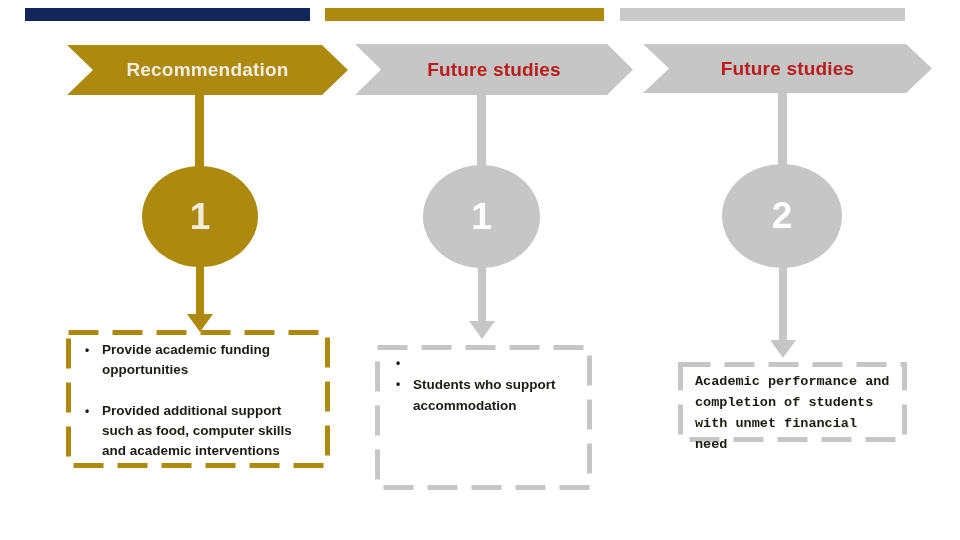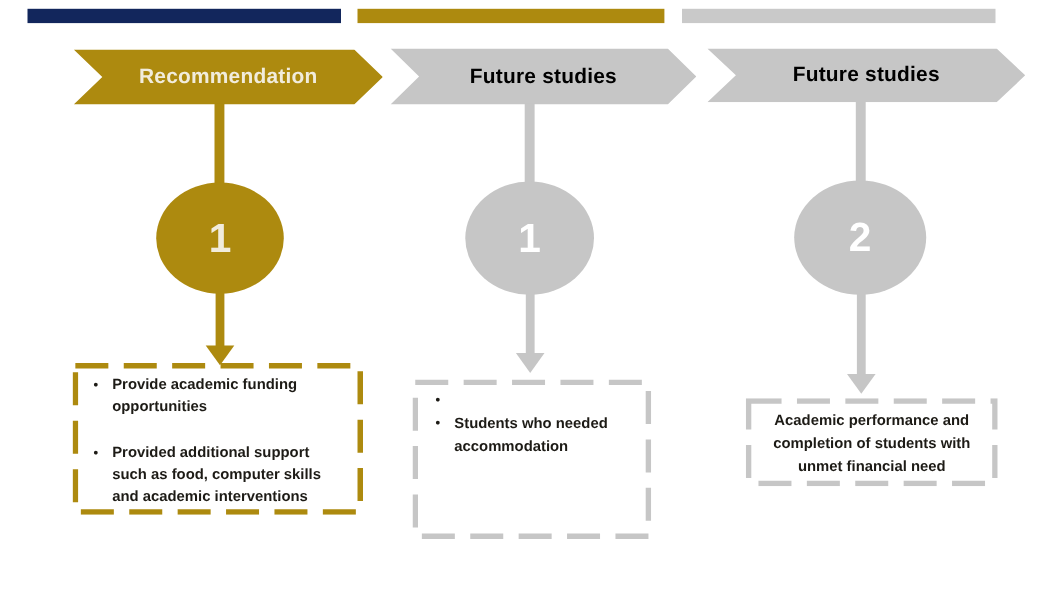--- a/index.html
+++ b/index.html
@@ -17,21 +17,21 @@
   
   .chev{position:absolute;display:block;}
   .head-label{
     position:absolute;display:flex;align-items:center;justify-content:center;
     font-weight:700;font-size:19px;letter-spacing:0.2px;
   }
   .c1-chev,.c1-head{left:67px;top:45px;width:281px;height:50px;}
   .c2-chev,.c2-head{left:355px;top:44px;width:278px;height:51px;}
   .c3-chev,.c3-head{left:643px;top:44px;width:289px;height:49px;}
   .c1-head{color:#F1ECDC;}
-  .c2-head,.c3-head{color:#000000;}
+  .c2-head,.c3-head{color:#b91c1c;}
 
   
   .vline{position:absolute;}
   .c1-line{left:195px;top:94px;width:9px;height:74px;background:#AD8A0F;}
   .c2-line{left:477px;top:94px;width:9px;height:73px;background:#C6C6C6;}
   .c3-line{left:778px;top:92px;width:9px;height:74px;background:#C6C6C6;}
 
   
   .circle{
     position:absolute;border-radius:50%;
@@ -59,21 +59,21 @@
   .c2-box{left:375px;top:345px;width:217px;height:145px;}
   .c3-box{left:678px;top:362px;width:229px;height:80px;}
 
   
   .boxtext{
     position:absolute;font-weight:700;color:#1D1B16;
     font-size:13.5px;line-height:20px;
   }
   .c1-text{left:82px;top:340px;width:224px;}
   .c2-text{left:393px;top:353px;width:176px;line-height:21px;}
-  .c3-text{left:695px;top:371px;width:195px;text-align:center;line-height:21px;}
+  .c3-text{left:695px;top:371px;width:195px;line-height:21px;font-family:Liberation Mono, monospace;}
   .bullet-item{display:flex;}
   .bullet-item + .bullet-item.gapped{margin-top:21px;}
   .bullet-marker{flex:0 0 17px;padding-left:3px;font-size:12px;}
   .bullet-text{flex:1;}
 </style>
 </head>
 <body>
 
 <div class="slide">
 
@@ -117,21 +117,21 @@
   <div class="ahead c2-ahead"></div>
   <svg class="dashed c2-box" viewBox="0 0 217 145">
     <rect x="2.5" y="2.5" width="212" height="140" fill="none" stroke="#C6C6C6" stroke-width="5" stroke-dasharray="30 14"></rect>
   </svg>
   <div class="boxtext c2-text">
     <div class="bullet-item">
       <span class="bullet-marker">•</span>
     </div>
     <div class="bullet-item">
       <span class="bullet-marker">•</span>
-      <span class="bullet-text">Students who needed accommodation</span>
+      <span class="bullet-text">Students who support accommodation</span>
     </div>
   </div>
 
   <svg class="chev c3-chev" viewBox="0 0 289 49">
     <polygon points="0,0 263,0 289,24.5 263,49 0,49 26,24.5" fill="#C6C6C6"></polygon>
   </svg>
   <div class="head-label c3-head">Future studies</div>
   <div class="vline c3-line"></div>
   <div class="circle c3-circle">
     <span>2</span>

